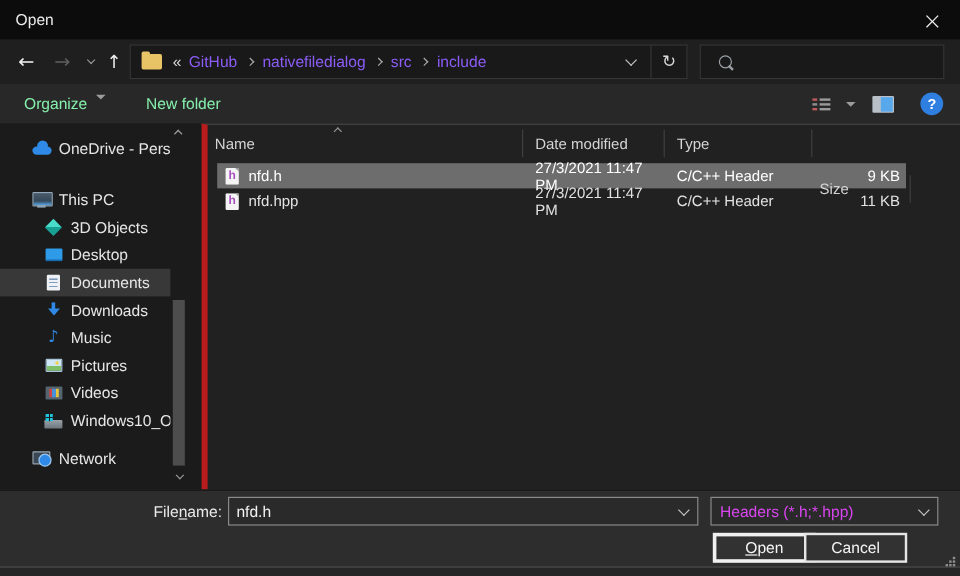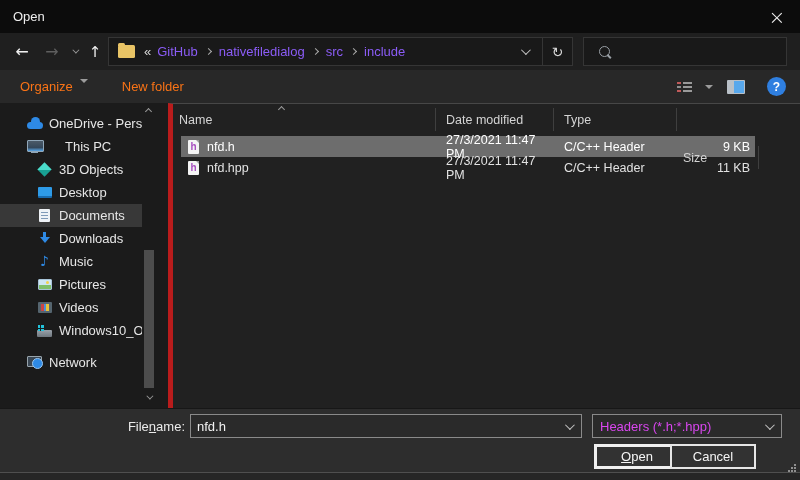--- a/index.html
+++ b/index.html
@@ -44,41 +44,41 @@
   
   .chev { display:inline-block; width:7px; height:7px; border-right:1.5px solid #c4c4c4; border-bottom:1.5px solid #c4c4c4; }
   .chev.down { transform:rotate(45deg) translateY(-2px); }
   .chev.up { transform:rotate(-135deg); }
   .chev.sm { width:5px; height:5px; border-color:#9a9a9a; }
   .chev.right { width:5px; height:5px; transform:rotate(-45deg); border-color:#aaaaaa; margin:0 8px; }
   .tri-down { width:0; height:0; border-left:4px solid transparent; border-right:4px solid transparent; border-top:4px solid #9c9c9c; display:inline-block; }
 
   
   .toolbar { position:absolute; top:70px; left:0; right:0; height:33px; background:#282828; display:flex; align-items:center; }
-  .tb-btn { display:flex; gap:7px; color:#f97316; }
+  .tb-btn { display:flex; gap:7px; color:#86efac; }
   .tb-organize { margin-left:20px; }
   .tb-newfolder { margin-left:34px; }
   .tb-right { position:absolute; right:0; top:0; height:33px; display:flex; align-items:center; }
   .icon-viewlist { position:relative; width:16px; height:12px; }
   .icon-viewlist::before { content:""; position:absolute; left:0; top:1px; width:4px; height:2px; background:#c05a5a; box-shadow:0 4px 0 #8f8f8f, 0 8px 0 #c05a5a; }
   .icon-viewlist::after { content:""; position:absolute; left:6px; top:1px; width:9px; height:2px; background:#9a9a9a; box-shadow:0 4px 0 #9a9a9a, 0 8px 0 #9a9a9a; }
   .view-dd { margin:0 14px 0 12px; }
   .icon-pane { width:18px; height:14px; background:#b9c0c7; border-radius:1px; position:relative; margin-right:22px; }
   .icon-pane::after { content:""; position:absolute; top:1px; bottom:1px; right:1px; width:10px; background:#58a8ec; }
   .icon-help { width:19px; height:19px; border-radius:50%; background:#2f7fe0; color:#fff; font-size:12px; font-weight:bold; display:flex; align-items:center; justify-content:center; margin-right:14px; }
 
   
   .main { position:absolute; top:103px; left:0; right:0; height:305px; display:flex; }
 
   .sidebar { width:168px; background:#1b1b1b; position:relative; padding-top:9px; overflow:hidden; }
   .side-item { height:23px; display:flex; align-items:center; margin-right:26px; overflow:hidden; white-space:nowrap; }
   .side-item.lvl0 { padding-left:26px; }
   .side-item.lvl1 { padding-left:36px; }
   .side-item.selected { background:#383838; }
-  .side-item.gap-before { margin-top:0;gap:16px; }
+  .side-item.gap-before { margin-top:20px; }
   .side-item.gap-before-lg { margin-top:9px; }
   .sicon { width:17px; margin-right:6px; flex:none; display:flex; align-items:center; justify-content:center; }
   .slabel { color:#e6e6e6; }
 
   
   .icon-cloud { width:16px; height:11px; position:relative; }
   .icon-cloud::after { content:""; position:absolute; bottom:3px; left:4px; width:9px; height:9px; background:#2e8ae6; border-radius:50%; }
   .icon-cloud::before { content:""; position:absolute; bottom:0; left:0; width:16px; height:7px; background:#2e8ae6; border-radius:4px; }
   .icon-pc { width:15px; height:13px; position:relative; }
   .icon-pc::before { content:""; position:absolute; top:0; left:0; width:15px; height:10px; background:linear-gradient(180deg,#4b5a68 0%,#35485a 65%,#58a6e8 100%); border:1px solid #90a7b9; border-radius:1px; }

